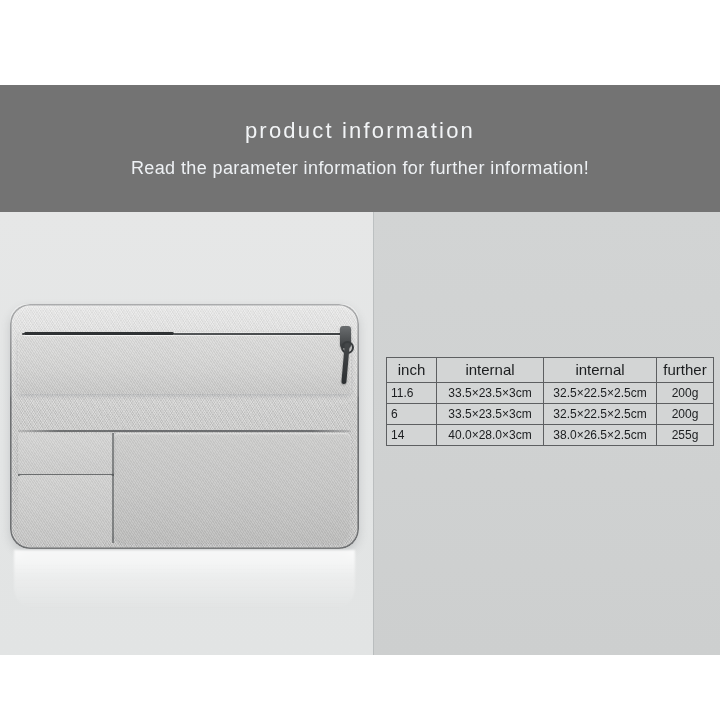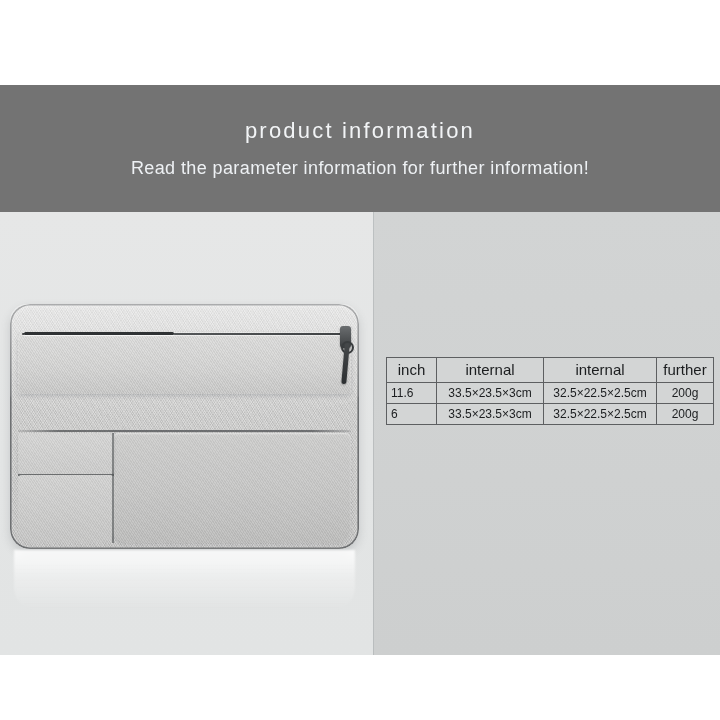--- a/index.html
+++ b/index.html
@@ -221,20 +221,26 @@
               <td>33.5×23.5×3cm</td>
               <td>32.5×22.5×2.5cm</td>
               <td>200g</td>
             </tr>
             <tr>
               <td class="inch">6</td>
               <td>33.5×23.5×3cm</td>
               <td>32.5×22.5×2.5cm</td>
               <td>200g</td>
             </tr>
+            <tr>
+              <td class="inch">14</td>
+              <td>40.0×28.0×3cm</td>
+              <td>38.0×26.5×2.5cm</td>
+              <td>255g</td>
+            </tr>
           </tbody>
         </table>
       </div>
     </div>
 
     <div class="pane-divider"></div>
   </div>
 
 </div>
 

